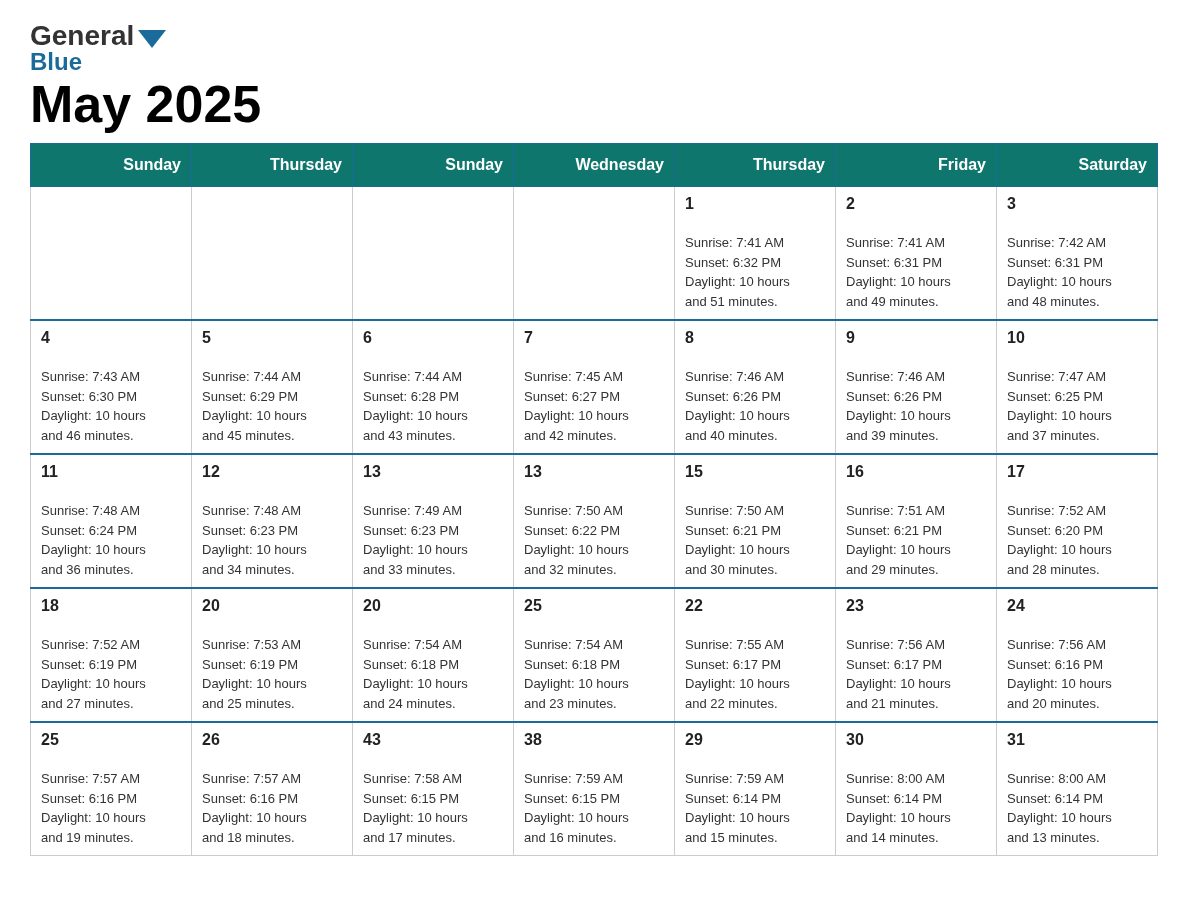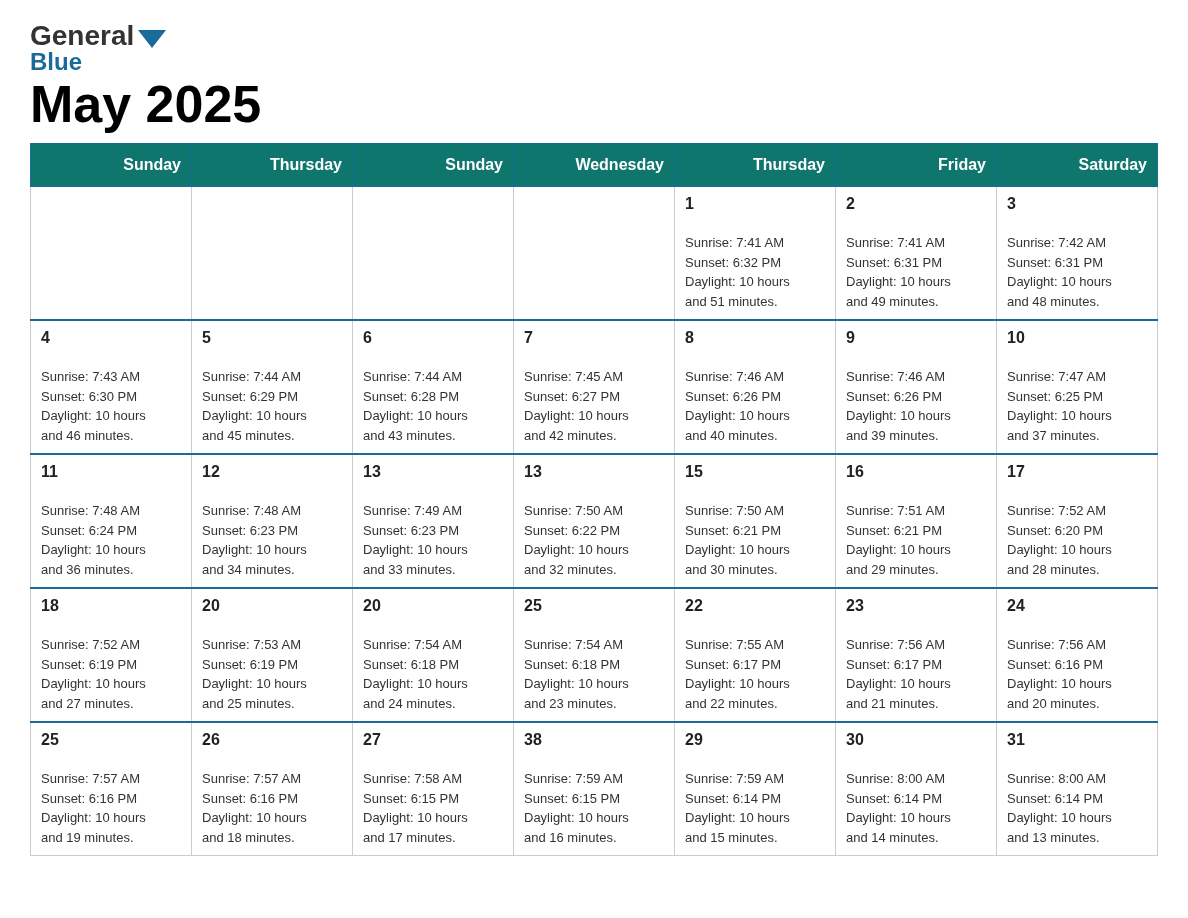--- a/index.html
+++ b/index.html
@@ -243,21 +243,21 @@
       <tr>
         <td>
           <span class="day-number">25</span>
           <div class="day-info">Sunrise: 7:57 AM<br>Sunset: 6:16 PM<br>Daylight: 10 hours<br>and 19 minutes.</div>
         </td>
         <td>
           <span class="day-number">26</span>
           <div class="day-info">Sunrise: 7:57 AM<br>Sunset: 6:16 PM<br>Daylight: 10 hours<br>and 18 minutes.</div>
         </td>
         <td>
-          <span class="day-number">27</span>
+          <span class="day-number">43</span>
           <div class="day-info">Sunrise: 7:58 AM<br>Sunset: 6:15 PM<br>Daylight: 10 hours<br>and 17 minutes.</div>
         </td>
         <td>
           <span class="day-number">38</span>
           <div class="day-info">Sunrise: 7:59 AM<br>Sunset: 6:15 PM<br>Daylight: 10 hours<br>and 16 minutes.</div>
         </td>
         <td>
           <span class="day-number">29</span>
           <div class="day-info">Sunrise: 7:59 AM<br>Sunset: 6:14 PM<br>Daylight: 10 hours<br>and 15 minutes.</div>
         </td>

